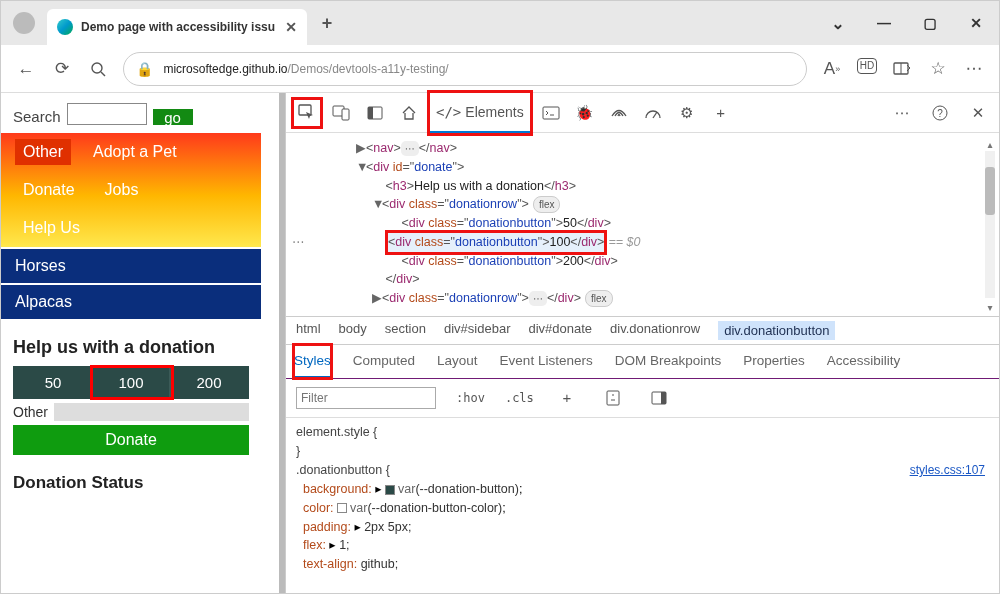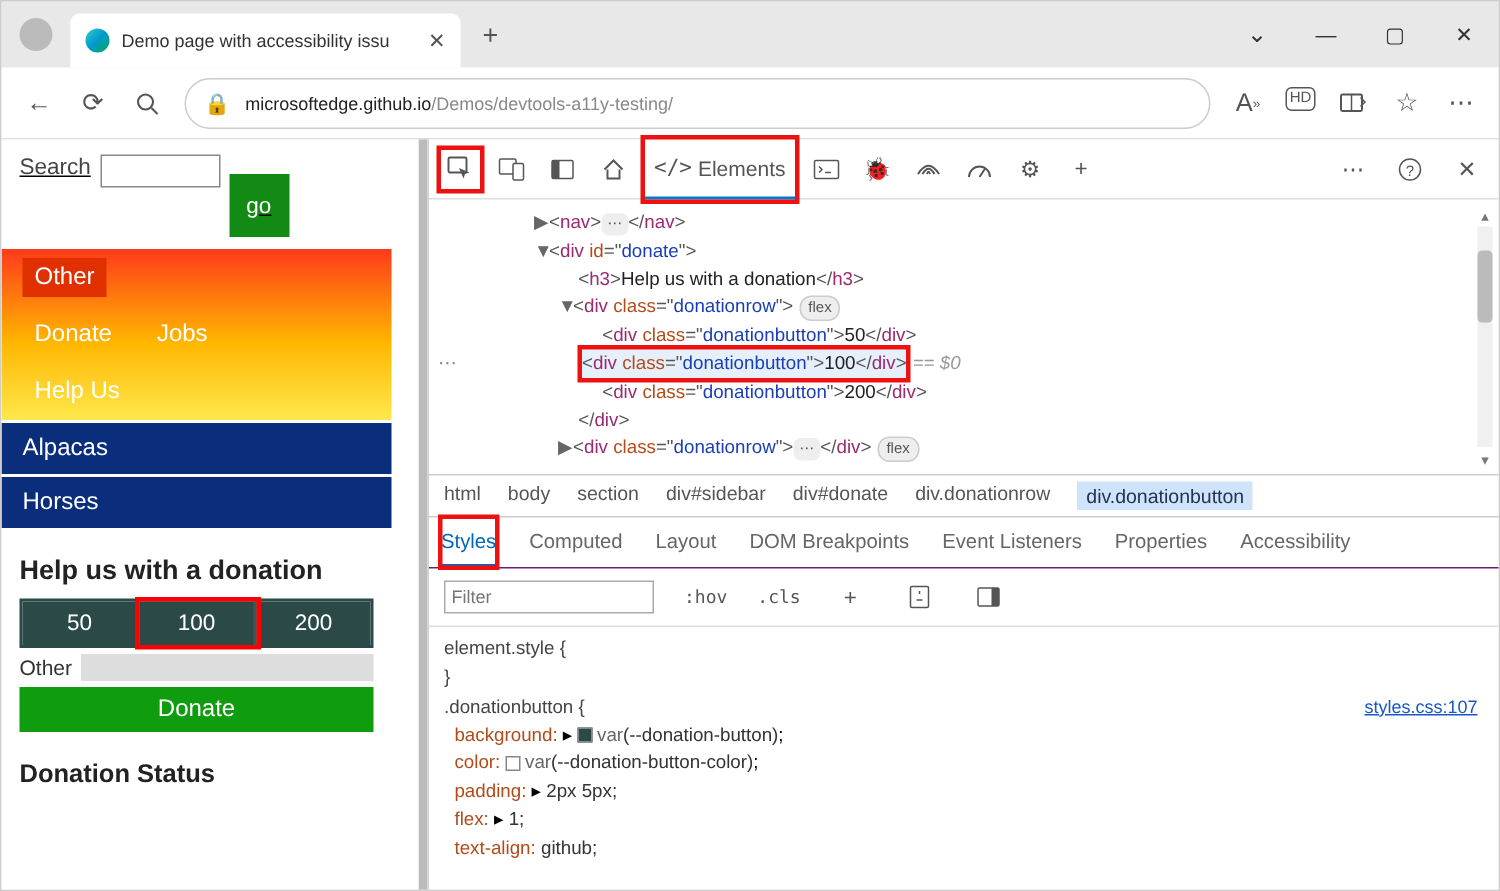--- a/index.html
+++ b/index.html
@@ -1,42 +1,42 @@
 <!DOCTYPE html>
 <html><head>
 <meta charset="utf-8">
 <style>
   * { box-sizing: border-box; margin: 0; padding: 0; font-family: "Segoe UI", Arial, sans-serif; }
   html, body { width: 1000px; height: 594px; overflow: hidden; background: #fff; }
   .window { width: 1000px; height: 594px; background: #f3f3f3; border: 1px solid #ccc; position: relative; }
-  .titlebar { height: 44px; display: flex; align-items: center; background: #e8e8e8; }
+  .titlebar { height: 44px; display: flex; align-items: center; background: #e8e8e8; font-weight: bold; }
   .profile { width: 22px; height: 22px; border-radius: 50%; background: #bbb; margin: 0 12px; }
   .tab { background: #fff; height: 36px; margin-top: 8px; border-radius: 6px 6px 0 0; display: flex; align-items: center; padding: 0 10px; gap: 8px; min-width: 260px; }
   .tab .edge-icon { width: 16px; height: 16px; border-radius: 50%; background: linear-gradient(135deg,#3cc,#09c,#0a5); }
   .tab .title { font-size: 12px; color: #333; flex: 1; white-space: nowrap; overflow: hidden; }
   .tab .close { font-size: 14px; color: #555; cursor: pointer; }
   .newtab { width: 40px; height: 36px; display: flex; align-items: center; justify-content: center; color: #555; font-size: 18px; }
   .winctrls { margin-left: auto; display: flex; }
   .winctrls div { width: 46px; height: 44px; display: flex; align-items: center; justify-content: center; color: #333; font-size: 14px; }
   .winctrls .chev { font-size: 16px; }
   .addrbar { height: 48px; background: #fff; display: flex; align-items: center; gap: 14px; padding: 0 14px; border-bottom: 1px solid #ddd; }
   .iconbtn { width: 22px; height: 22px; display: flex; align-items: center; justify-content: center; color: #555; font-size: 17px; }
   .urlbox { flex: 1; display: flex; align-items: center; gap: 10px; height: 34px; border: 1px solid #ccc; border-radius: 17px; background: #fff; padding: 0 12px; }
   .urlbox .lock { font-size: 14px; color: #666; }
   .urlbox .url { font-size: 12px; color: #888; }
   .urlbox .url .dark { color: #222; }
   .rightbtns { display: flex; gap: 14px; }
   .content { display: flex; height: calc(100% - 92px); }
   .page-outer { width: 278px; overflow: hidden; background: #fff; position: relative; }
   .page { width: 260px; padding: 8px 0 0 0; }
   .pgtitle { font-size: 24px; color: #555; padding: 6px 12px 4px 12px; font-weight: 400;}
-  .searchrow { display:flex; align-items:flex-start; gap:6px; padding: 2px 12px 8px 12px; text-decoration: underline;}
+  .searchrow { display:flex; align-items:flex-end; gap:6px; padding: 2px 12px 8px 12px;}
   .searchrow .lbl { font-size:15px; color:#444; }
   .searchrow input { width: 80px; height:22px; border:1px solid #888; }
-  .searchrow .go { background:#138a13; color:#fff; border:none; width:40px; height:42px; font-size:15px;margin-top:13px; }
+  .searchrow .go { background:#138a13; color:#fff; border:none; width:40px; height:16px; font-size:15px; }
   .nav { background: linear-gradient(180deg, #ff3a1b 0%, #ffb700 55%, #ffe84d 100%); padding: 0 0 0 0; }
   .navrow { display:flex; gap:14px; padding: 6px 14px; }
   .navitem { color:#fff; font-size:16px; font-weight:500; padding:4px 8px; }
   .navitem.home { background:#e03000; }
   .cat { background:#0a2e7c; color:#fff; padding:8px 14px; font-size:16px; margin-top:2px;}
   .donate-h { font-size:18px; font-weight:700; padding: 18px 12px 8px 12px; color:#222;}
   .donrow { display:flex; margin: 0 12px; border:2px solid #2b4a47;}
   .donbtn { flex:1; text-align:center; color:#fff; background:#2b4a47; padding:6px 0; font-size:15px; border-right:2px solid #3b5a57;}
   .donbtn:last-child{border-right:none;}
   .donbtn.sel { outline:3px solid red; position:relative; z-index:2; background:#2b4a47;}
@@ -143,31 +143,32 @@
       <div class="scrollbar"></div>
       <div class="page">
         <div class="searchrow">
           <span class="lbl">Search</span>
           <input style="">
           <button class="go">go</button>
         </div>
         <div class="nav">
           <div class="navrow">
             <span class="navitem home">Other</span>
+            <span class="navitem">Adopt a Pet</span>
           </div>
           <div class="navrow">
             <span class="navitem">Donate</span>
             <span class="navitem">Jobs</span>
           </div>
           <div class="navrow">
             <span class="navitem">Help Us</span>
           </div>
         </div>
+        <div class="cat">Horses</div>
         <div class="cat">Alpacas</div>
-        <div class="cat">Horses</div>
         <div class="donate-h">Help us with a donation</div>
         <div class="donrow">
           <div class="donbtn">50</div>
           <div class="donbtn sel">100</div>
           <div class="donbtn">200</div>
         </div>
         <div class="otherrow">
           <span class="olbl">Other</span>
           <div class="obar"></div>
         </div>
@@ -269,22 +270,22 @@
         <span>div#sidebar</span>
         <span>div#donate</span>
         <span>div.donationrow</span>
         <span class="active">div.donationbutton</span>
       </div>
 
       <div class="panes-tabs">
         <div class="on redbox">Styles</div>
         <div>Computed</div>
         <div>Layout</div>
+        <div>Event Listeners</div>
         <div>DOM Breakpoints</div>
-        <div>Event Listeners</div>
         <div>Properties</div>
         <div>Accessibility</div>
       </div>
 
       <div class="filterrow">
         <input placeholder="Filter" style="">
         <span class="t">:hov</span>
         <span class="t">.cls</span>
         <span class="dticon">+</span>
         <span class="dticon">

